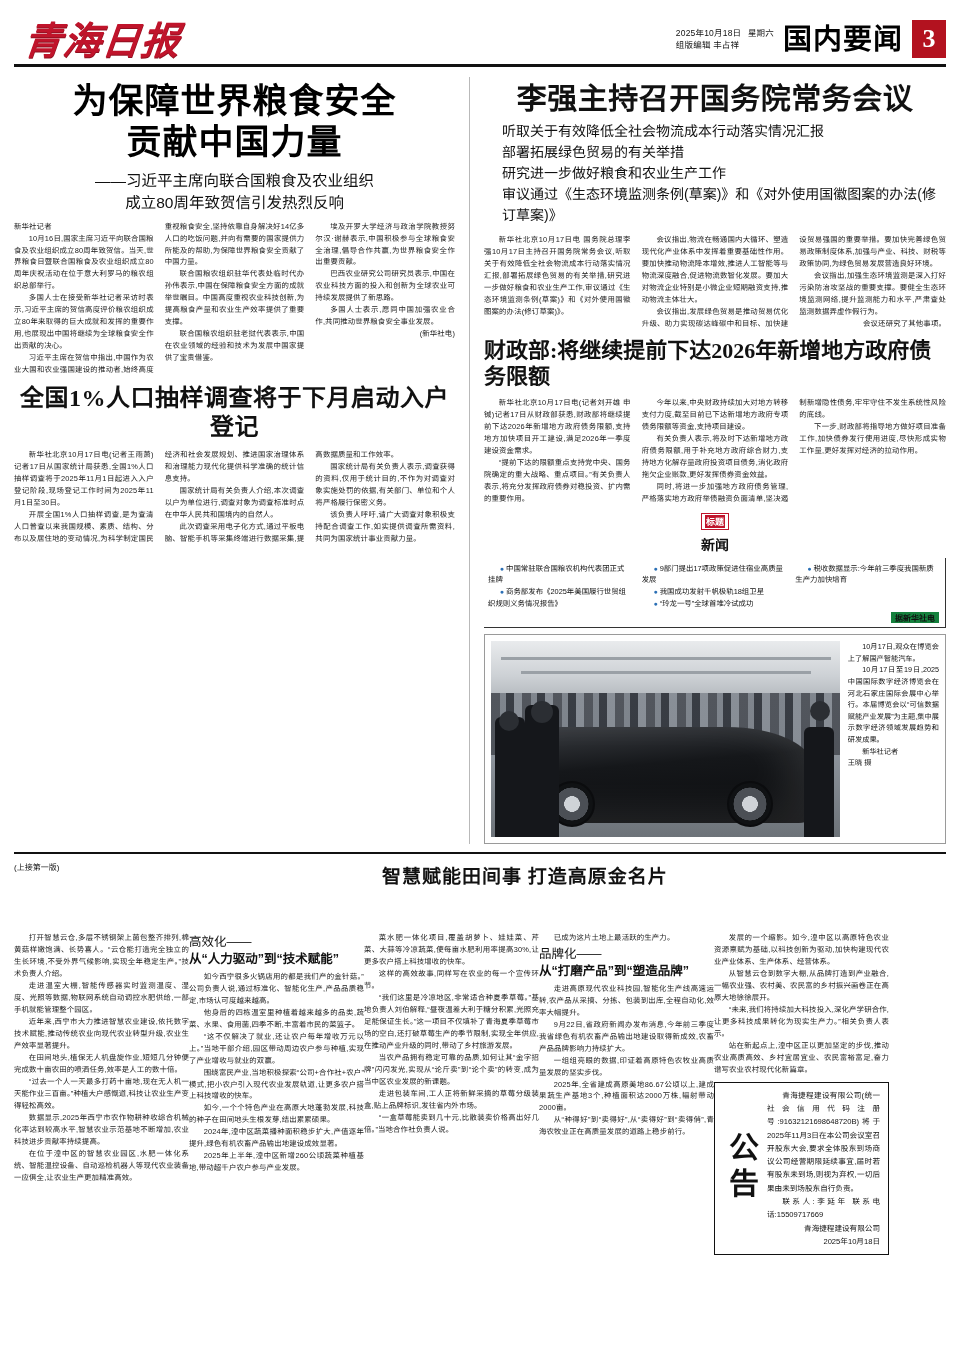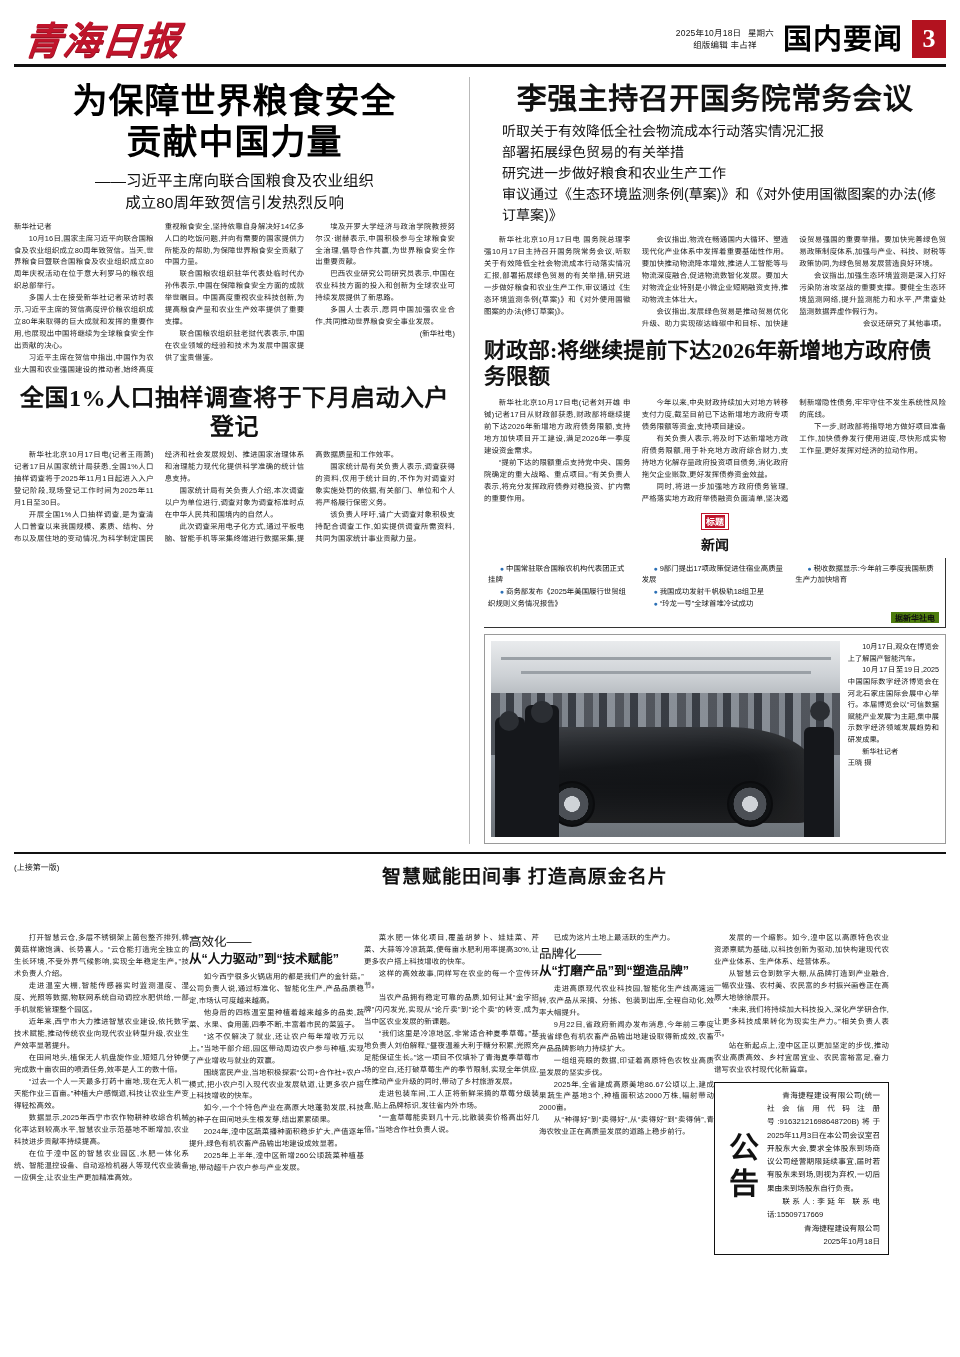--- a/index.html
+++ b/index.html
@@ -30,21 +30,21 @@
     color: #c0142b;
     letter-spacing: 1px;
     font-style: italic;
     transform: skewX(-6deg);
     text-shadow: 0.5px 0.5px 0 #8d0f1f;
     line-height: 1;
     padding-left: 10px;
   }
   .head-right { display: flex; align-items: center; gap: 9px; padding-bottom: 2px; }
   .issue-meta {
-    font-size: 8.5px; line-height: 1.45; text-align: center;
+    font-size: 8.5px; line-height: 1.45; text-align: left;
     color: #111; white-space: nowrap;
     font-family: "Liberation Sans", sans-serif;
   }
   .issue-meta div { letter-spacing: 0.2px; }
   .issue-meta .lbl { margin-right: 4px; }
   .section-name {
     font-size: 29px; font-weight: bold; letter-spacing: 1px;
     font-family: "Liberation Sans", sans-serif;
     line-height: 1;
     color: #000;
@@ -149,21 +149,21 @@
   }
   .nb-items { column-count: 3; column-gap: 10px; font-size: 7.4px; line-height: 1.6;
               font-family: "Liberation Sans", sans-serif; }
   .nb-items .item { text-indent: 1.6em; margin: 0; }
   .nb-items .item::before {
     content: "\25CF"; color: #2a6fb5; font-size: 7px; margin-right: 2px;
   }
   .nb-src {
     text-align: right; font-size: 8px; font-weight: bold;
     font-family: "Liberation Sans", sans-serif;
-    background: #4d7c0f; display: inline-block; padding: 0 4px;
+    background: #15803d; display: inline-block; padding: 0 4px;
     float: right; margin-top: 2px;
   }
 
   
   .photo-block { border: 1px solid #9a9a9a; padding: 6px; display: flex; gap: 8px; margin-top: 6px; }
   .photo {
     width: 352px; height: 196px;
     position: relative; overflow: hidden;
     background: linear-gradient(180deg,#c9cdd2 0%,#aeb4bb 28%,#8d949c 58%,#6d7379 100%);
   }
@@ -435,22 +435,22 @@
         <p>如今,一个个特色产业在高原大地蓬勃发展,科技的种子在田间地头生根发芽,结出累累硕果。</p>
         <p>2024年,湟中区蔬菜播种面积稳步扩大,产值逐年提升,绿色有机农畜产品输出地建设成效显著。</p>
         <p>2025年上半年,湟中区新增260公顷蔬菜种植基地,带动超千户农户参与产业发展。</p>
       </div>
     </div>
 
     <div style="width:175px;">
       <div class="body-text">
         <p>菜水肥一体化项目,覆盖胡萝卜、娃娃菜、芹菜、大蒜等冷凉蔬菜,使每亩水肥利用率提高30%,让更多农户搭上科技增收的快车。</p>
         <p>这样的高效故事,同样写在农业的每一个宣传环节。</p>
+        <p>“我们这里是冷凉地区,非常适合种夏季草莓。”基地负责人刘伯解释,“昼夜温差大利于糖分积累,光照充足能保证生长。”这一项目不仅填补了青海夏季草莓市场的空白,还打破草莓生产的季节限制,实现全年供应,在推动产业升级的同时,带动了乡村旅游发展。</p>
         <p>当农产品拥有稳定可靠的品质,如何让其“金字招牌”闪闪发光,实现从“论斤卖”到“论个卖”的转变,成为当中区农业发展的新课题。</p>
-        <p>“我们这里是冷凉地区,非常适合种夏季草莓。”基地负责人刘伯解释,“昼夜温差大利于糖分积累,光照充足能保证生长。”这一项目不仅填补了青海夏季草莓市场的空白,还打破草莓生产的季节限制,实现全年供应,在推动产业升级的同时,带动了乡村旅游发展。</p>
         <p>走进包装车间,工人正将新鲜采摘的草莓分级装盒,贴上品牌标识,发往省内外市场。</p>
         <p>“一盒草莓能卖到几十元,比散装卖价格高出好几倍。”当地合作社负责人说。</p>
       </div>
     </div>
 
     <div style="width:175px;">
       <div class="body-text">
         <p>已成为这片土地上最活跃的生产力。</p>
       </div>
       <div class="sub-kicker">

